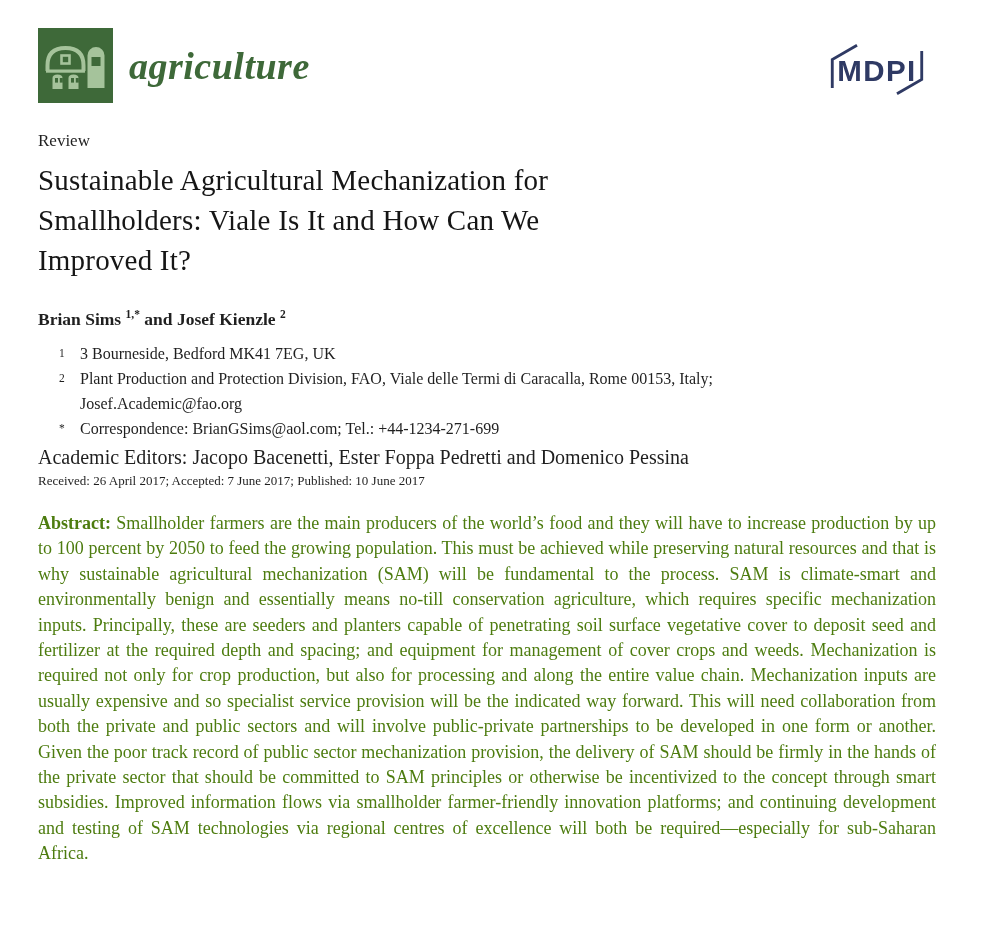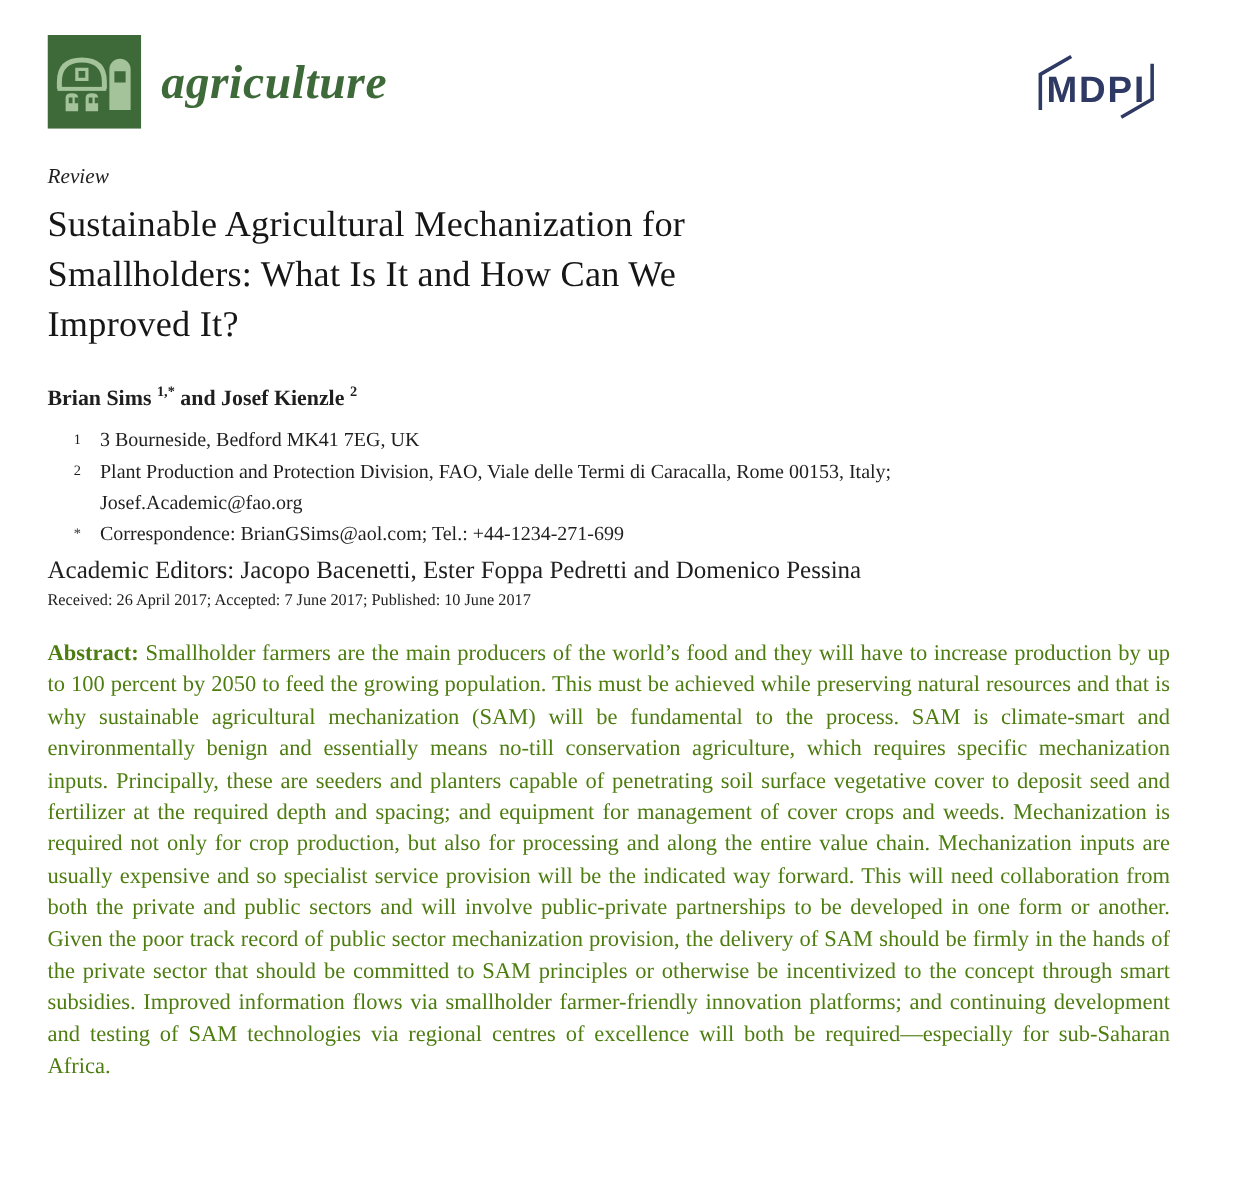--- a/index.html
+++ b/index.html
@@ -34,21 +34,21 @@
   }
   .mdpi-logo { margin-top: 10px; display: block; }
   .mdpi-logo .hex { fill: none; stroke: var(--mdpi-navy, #2f3a64); stroke-width: 3; stroke-linejoin: miter; }
   .mdpi-logo .word {
     fill: var(--mdpi-navy, #2f3a64);
     font-family: "Liberation Sans", "DejaVu Sans", sans-serif;
     font-weight: 700; font-size: 31px; letter-spacing: 1.5px;
   }
 
   
-  .article-type { margin-top: 26px; font-size: 17px; font-style: italic; line-height: 22px; }
+  .article-type { margin-top: 26px; font-size: 17px; line-height: 22px; }
   .title {
     margin-top: 8px;
     font-size: 29px; font-weight: 400; line-height: 40px;
     color: #161616; letter-spacing: 0.2px;
   }
   .title .tline { display: block; }
 
   .authors { margin-top: 22px; font-size: 17.5px; font-weight: 700; line-height: 24px; }
   .authors .sup { font-size: 11.5px; vertical-align: 7px; font-weight: 700; }
 
@@ -102,21 +102,21 @@
       <path class="hex" d="M15 51 L15 21 L41 6"></path>
       <path class="hex" d="M109 12 L109 42 L83 57"></path>
       <text class="word" x="62" y="44" text-anchor="middle">MDPI</text>
     </svg>
   </div>
 
   <div class="article-type">Review</div>
 
   <h1 class="title" style="margin:8px 0 0 0;">
     <span class="tline">Sustainable Agricultural Mechanization for</span>
-    <span class="tline">Smallholders: What Is It and How Can We</span>
+    <span class="tline">Smallholders: Viale Is It and How Can We</span>
     <span class="tline">Improved It?</span>
   </h1>
 
   <div class="authors">
     <span>Brian Sims</span>
     <span class="sup">1,*</span>
     <span>and</span>
     <span>Josef Kienzle</span>
     <span class="sup">2</span>
   </div>

